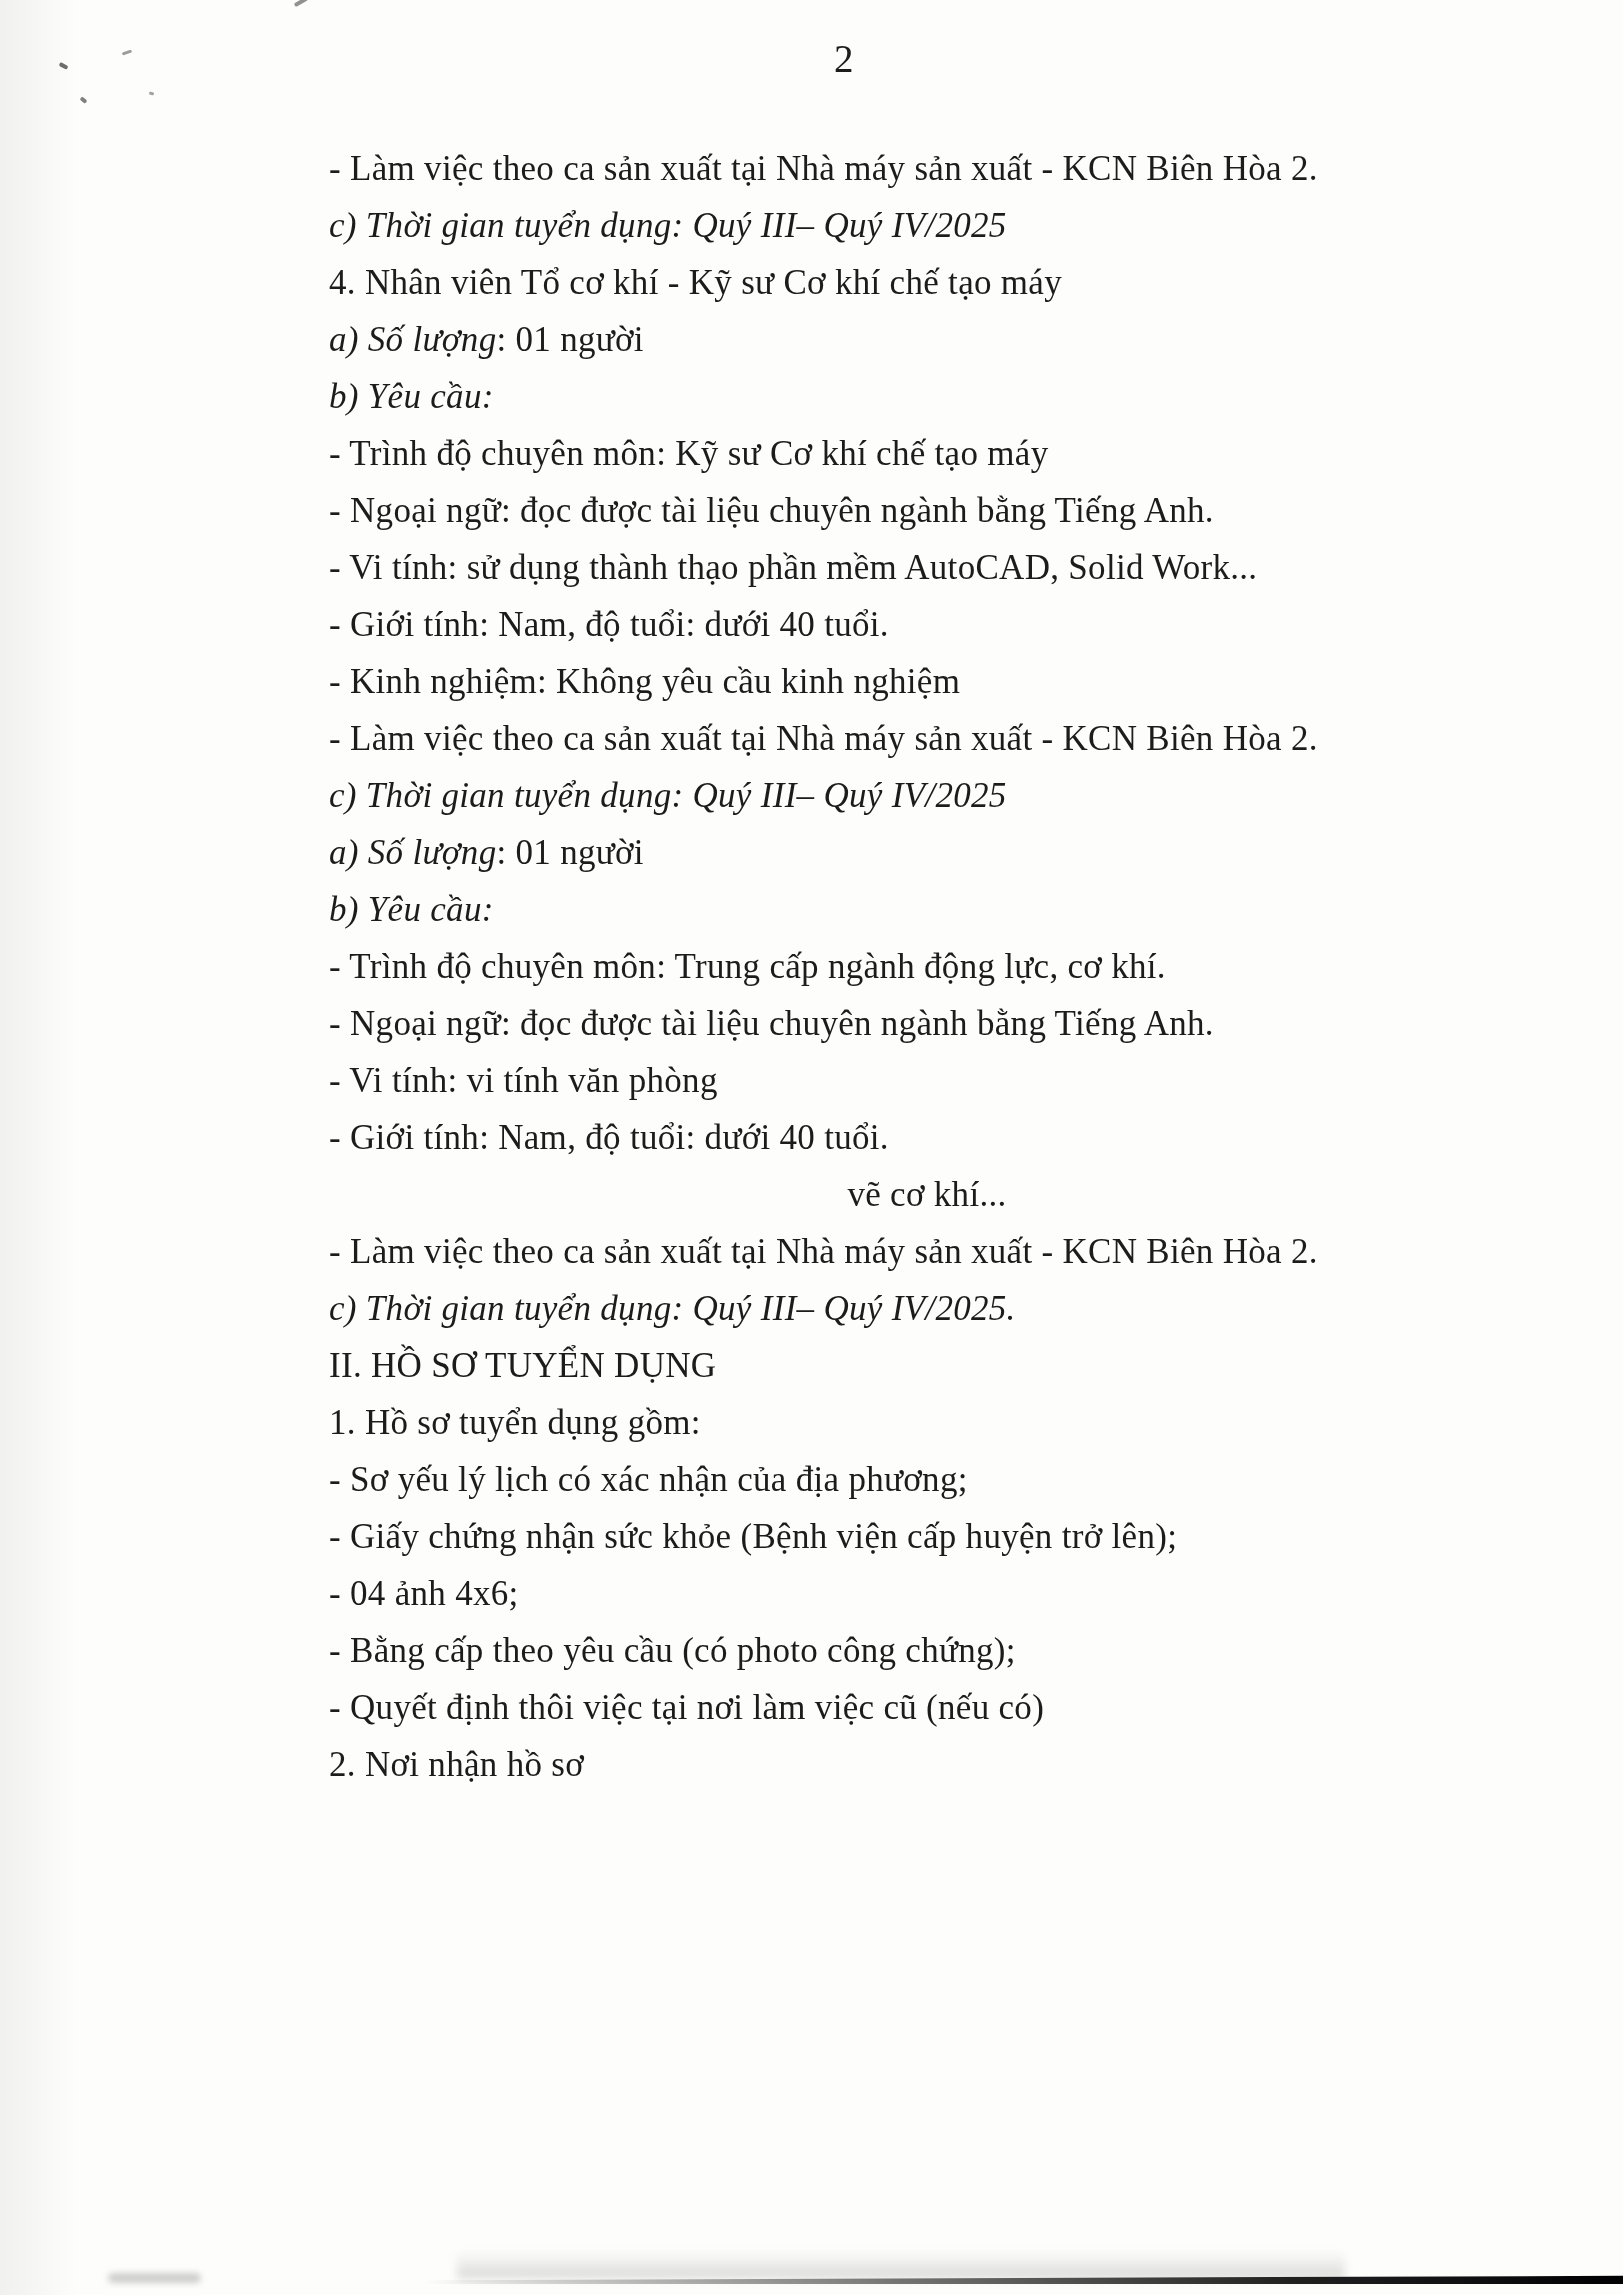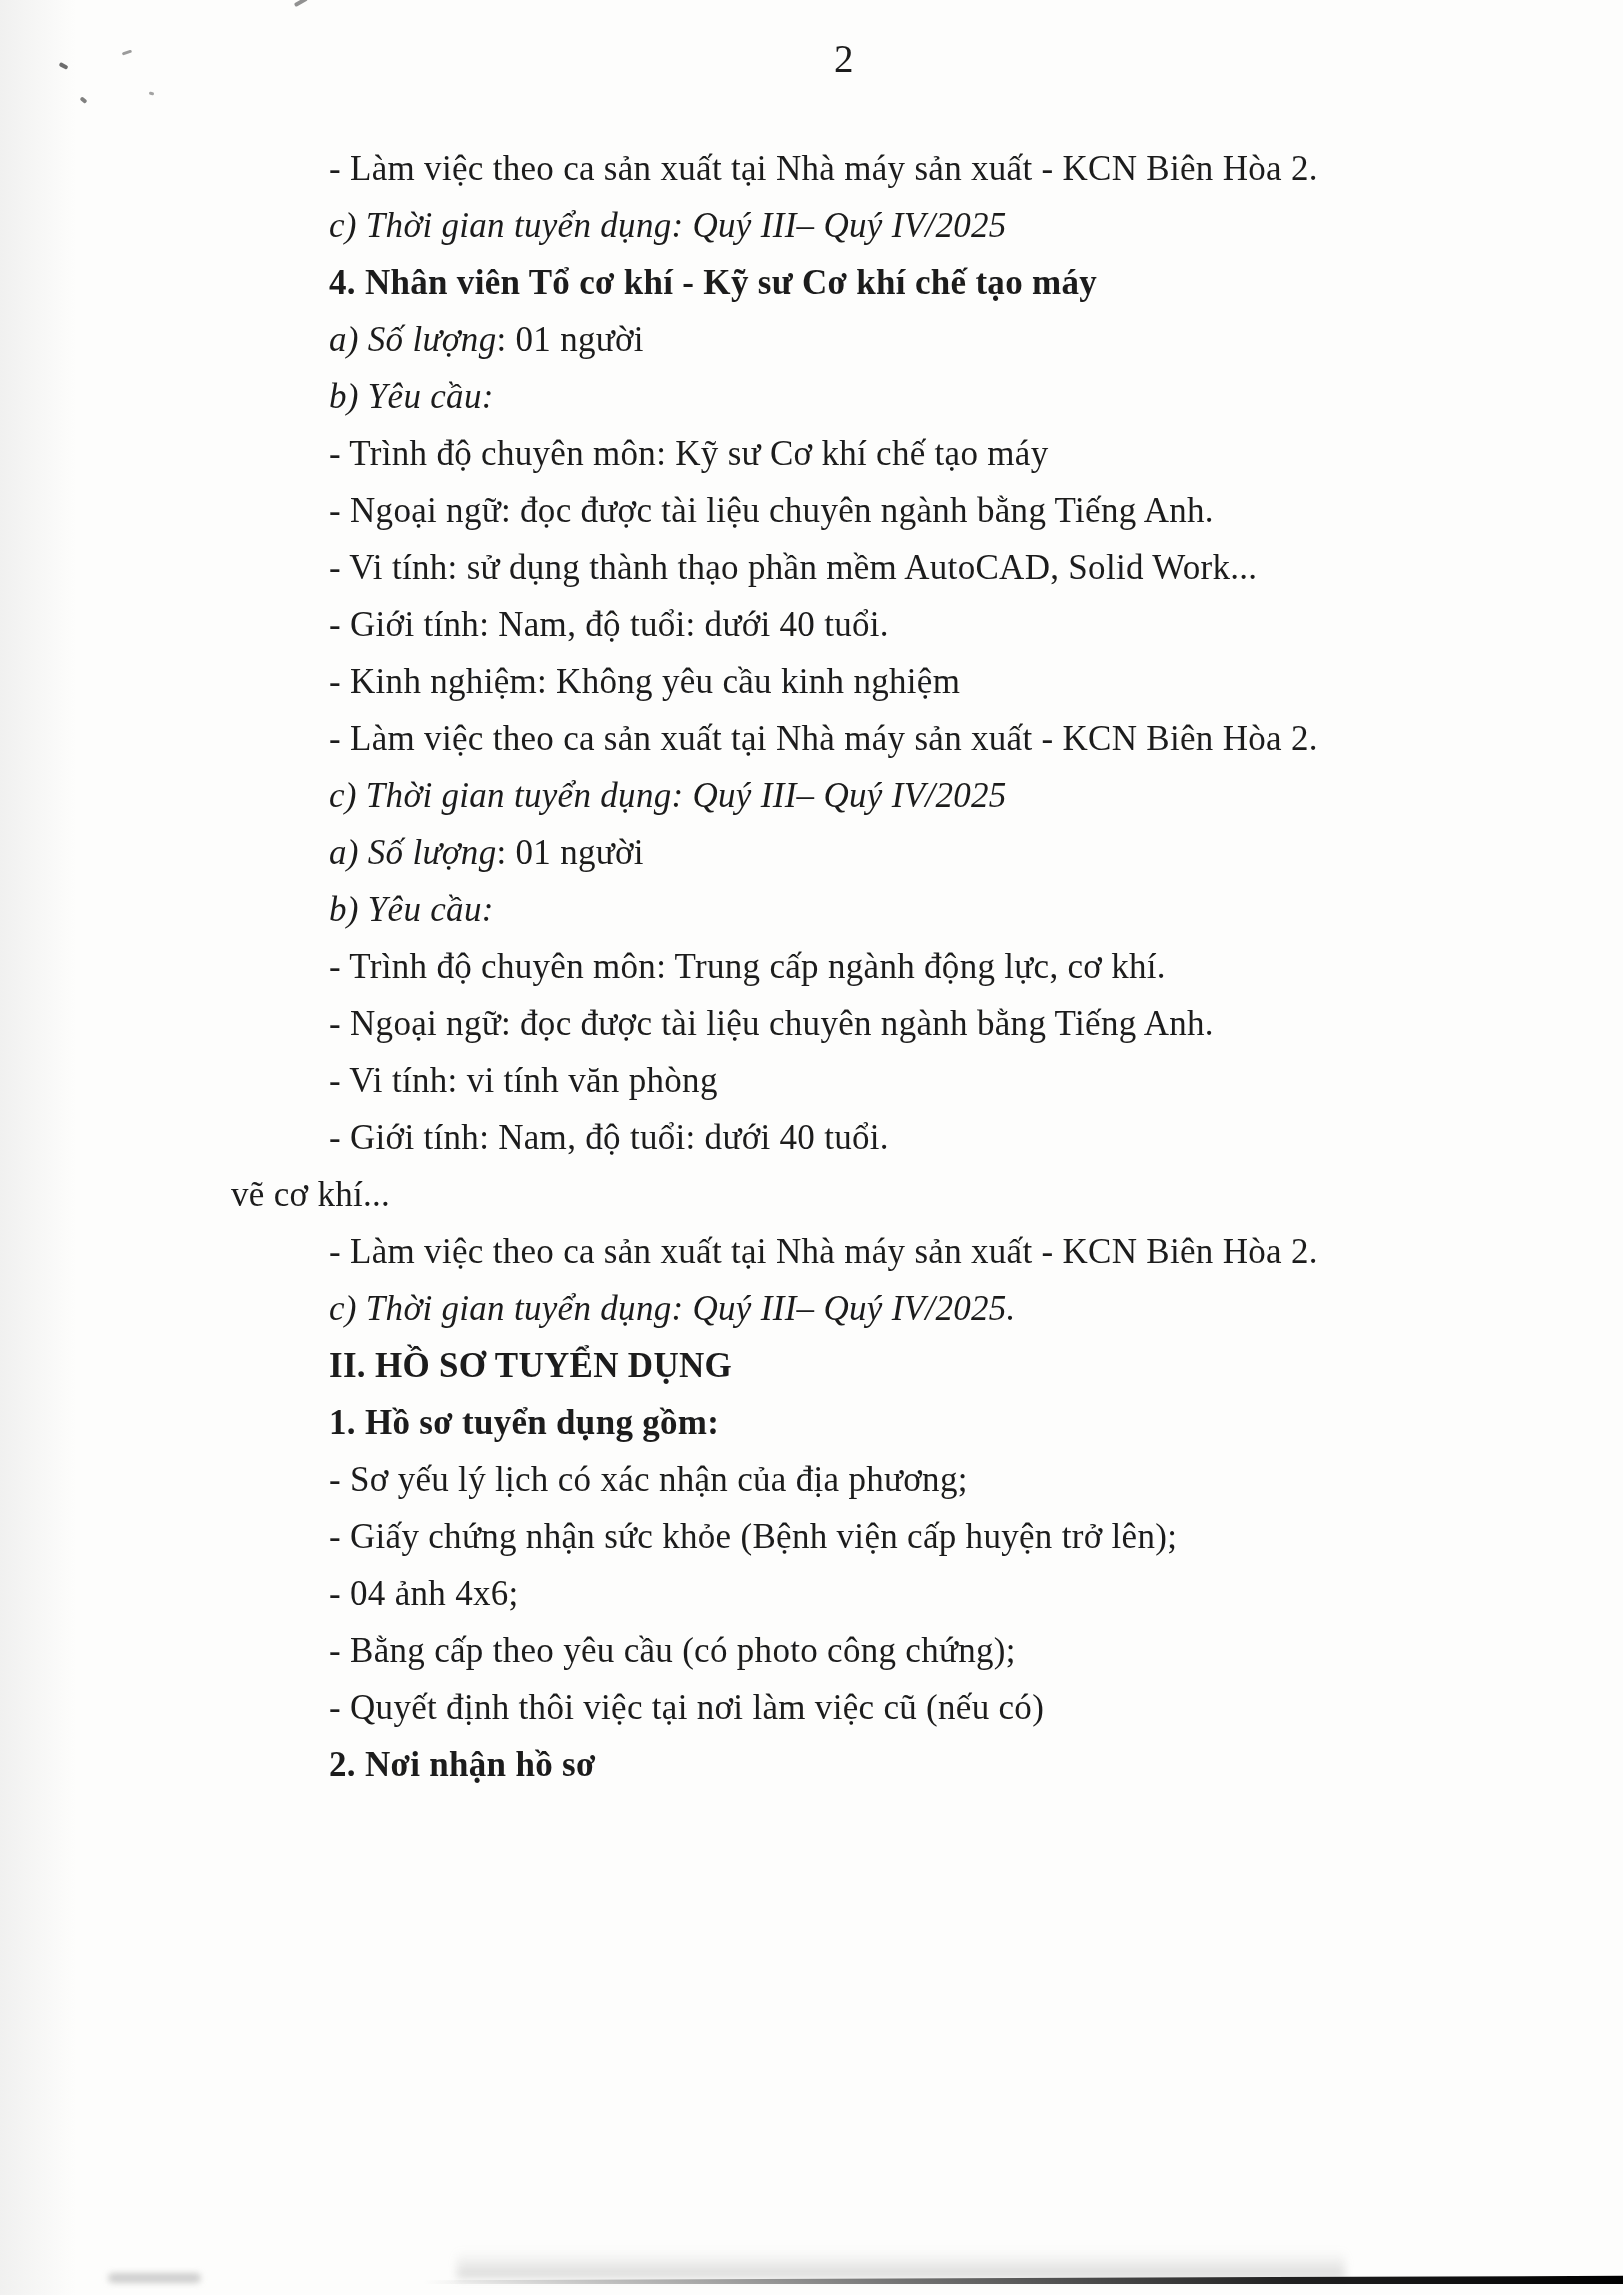--- a/index.html
+++ b/index.html
@@ -37,23 +37,24 @@
   .line {
     height: 57px;
     line-height: 57px;
     margin-left: 326px;
     font-size: 35px;
     letter-spacing: 0.3px;
     white-space: nowrap;
   }
   .line.hang {
     margin-left: 228px;
+    text-align: center;
   }
   .seg.italic { font-style: italic; text-align: right; }
-  .seg.bold { font-weight: 700; }
+  .seg.bold { font-weight: 400; }
 
   
   .left-edge-shade {
     position: absolute;
     left: 0; top: 0; bottom: 0;
     width: 76px;
     background: linear-gradient(to right, rgba(130,130,130,0.10), rgba(130,130,130,0.0));
     pointer-events: none;
   }
   .speck {

